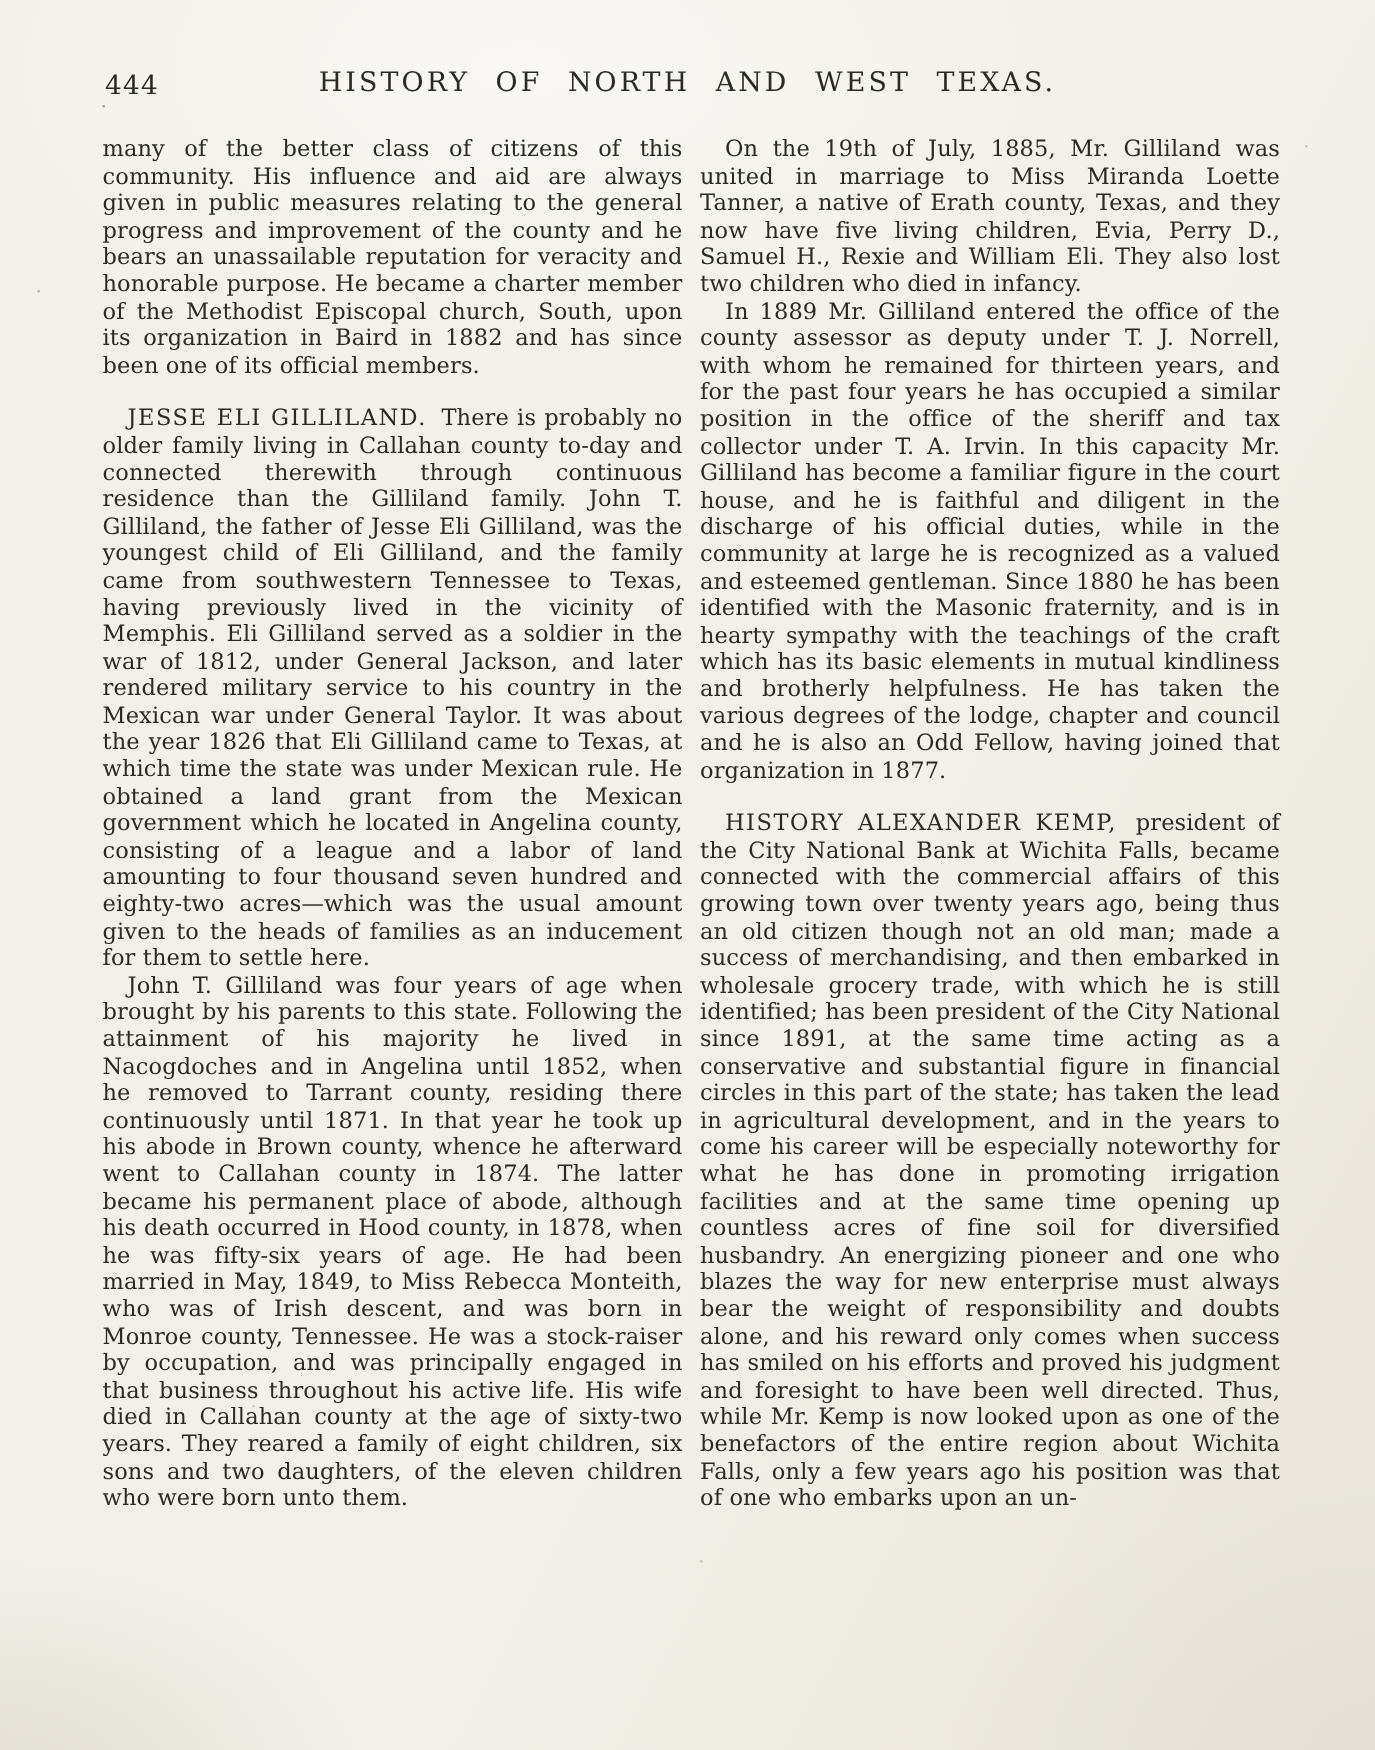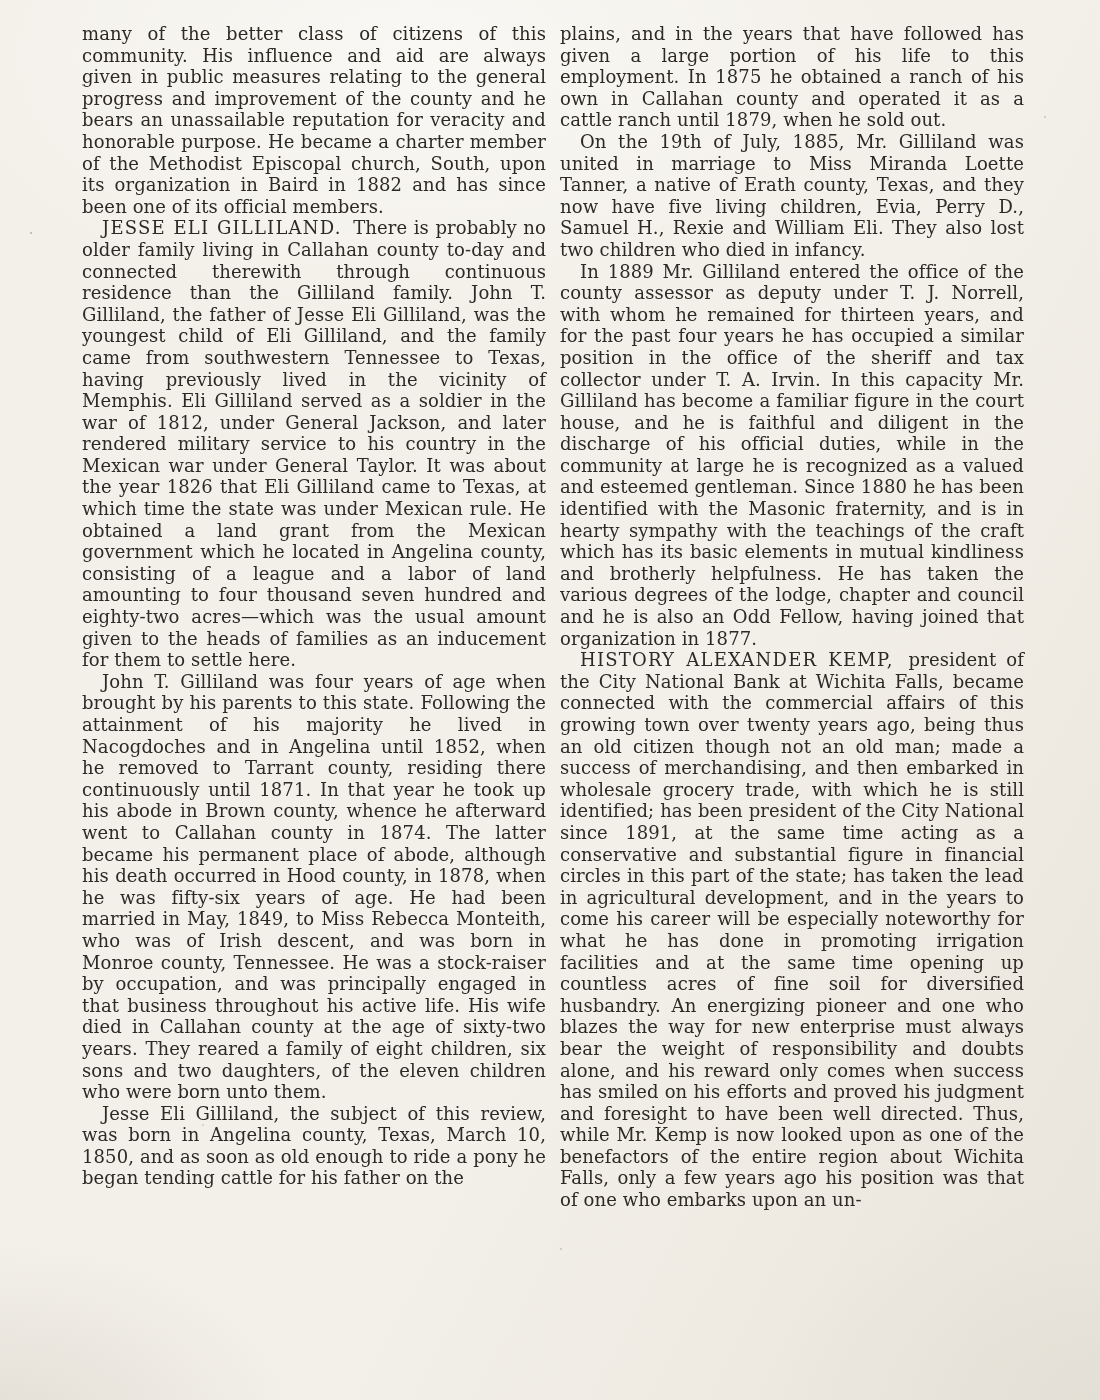--- a/index.html
+++ b/index.html
@@ -55,52 +55,50 @@
   }
   .column {
     width: 464px;
     text-align: justify;
     font-size: 18px;
     line-height: 21.6px;
     letter-spacing: 0.1px;
   }
   .para { margin: 0; text-indent: 20px; }
   .para.no-indent { text-indent: 0; }
-  .para.section-start { }
+  .para.section-start { margin-top: 21px; }
   .lead { letter-spacing: 1.2px; margin-right: 5px; }
 </style>
 </head>
 <body>
 
 <div class="page">
   <div class="speck" style="left: 82px; top: 84px;"></div>
 
+  <header class="page-header">
+    <span class="page-number">444</span>
+    <h1 class="running-title">HISTORY  OF  NORTH  AND  WEST  TEXAS.</h1>
+  </header>
 
   <main class="columns">
 
     <section class="column">
       <p class="para no-indent">
         <span class="body-text">many of the better class of citizens of this community. His influence and aid are always given in public measures relating to the general progress and improvement of the county and he bears an unassailable reputation for veracity and honorable purpose. He became a charter member of the Methodist Episcopal church, South, upon its organization in Baird in 1882 and has since been one of its official members.</span>
       </p>
       <p class="para section-start">
         <span class="lead">JESSE ELI GILLILAND.</span>
         <span class="body-text">There is probably no older family living in Callahan county to-day and connected therewith through continuous residence than the Gilliland family. John T. Gilliland, the father of Jesse Eli Gilliland, was the youngest child of Eli Gilliland, and the family came from southwestern Tennessee to Texas, having previously lived in the vicinity of Memphis. Eli Gilliland served as a soldier in the war of 1812, under General Jackson, and later rendered military service to his country in the Mexican war under General Taylor. It was about the year 1826 that Eli Gilliland came to Texas, at which time the state was under Mexican rule. He obtained a land grant from the Mexican government which he located in Angelina county, consisting of a league and a labor of land amounting to four thousand seven hundred and eighty-two acres—which was the usual amount given to the heads of families as an inducement for them to settle here.</span>
       </p>
       <p class="para">
         <span class="body-text">John T. Gilliland was four years of age when brought by his parents to this state. Following the attainment of his majority he lived in Nacogdoches and in Angelina until 1852, when he removed to Tarrant county, residing there continuously until 1871. In that year he took up his abode in Brown county, whence he afterward went to Callahan county in 1874. The latter became his permanent place of abode, although his death occurred in Hood county, in 1878, when he was fifty-six years of age. He had been married in May, 1849, to Miss Rebecca Monteith, who was of Irish descent, and was born in Monroe county, Tennessee. He was a stock-raiser by occupation, and was principally engaged in that business throughout his active life. His wife died in Callahan county at the age of sixty-two years. They reared a family of eight children, six sons and two daughters, of the eleven children who were born unto them.</span>
       </p>
-      <p class="para">
-        <span class="body-text">Jesse Eli Gilliland, the subject of this review, was born in Angelina county, Texas, March 10, 1850, and as soon as old enough to ride a pony he began tending cattle for his father on the</span>
-      </p>
     </section>
 
     <section class="column">
-      <p class="para no-indent">
-        <span class="body-text">plains, and in the years that have followed has given a large portion of his life to this employment. In 1875 he obtained a ranch of his own in Callahan county and operated it as a cattle ranch until 1879, when he sold out.</span>
-      </p>
       <p class="para">
         <span class="body-text">On the 19th of July, 1885, Mr. Gilliland was united in marriage to Miss Miranda Loette Tanner, a native of Erath county, Texas, and they now have five living children, Evia, Perry D., Samuel H., Rexie and William Eli. They also lost two children who died in infancy.</span>
       </p>
       <p class="para">
         <span class="body-text">In 1889 Mr. Gilliland entered the office of the county assessor as deputy under T. J. Norrell, with whom he remained for thirteen years, and for the past four years he has occupied a similar position in the office of the sheriff and tax collector under T. A. Irvin. In this capacity Mr. Gilliland has become a familiar figure in the court house, and he is faithful and diligent in the discharge of his official duties, while in the community at large he is recognized as a valued and esteemed gentleman. Since 1880 he has been identified with the Masonic fraternity, and is in hearty sympathy with the teachings of the craft which has its basic elements in mutual kindliness and brotherly helpfulness. He has taken the various degrees of the lodge, chapter and council and he is also an Odd Fellow, having joined that organization in 1877.</span>
       </p>
       <p class="para section-start">
         <span class="lead">HISTORY ALEXANDER KEMP,</span>
         <span class="body-text">president of the City National Bank at Wichita Falls, became connected with the commercial affairs of this growing town over twenty years ago, being thus an old citizen though not an old man; made a success of merchandising, and then embarked in wholesale grocery trade, with which he is still identified; has been president of the City National since 1891, at the same time acting as a conservative and substantial figure in financial circles in this part of the state; has taken the lead in agricultural development, and in the years to come his career will be especially noteworthy for what he has done in promoting irrigation facilities and at the same time opening up countless acres of fine soil for diversified husbandry. An energizing pioneer and one who blazes the way for new enterprise must always bear the weight of responsibility and doubts alone, and his reward only comes when success has smiled on his efforts and proved his judgment and foresight to have been well directed. Thus, while Mr. Kemp is now looked upon as one of the benefactors of the entire region about Wichita Falls, only a few years ago his position was that of one who embarks upon an un-</span>
       </p>

